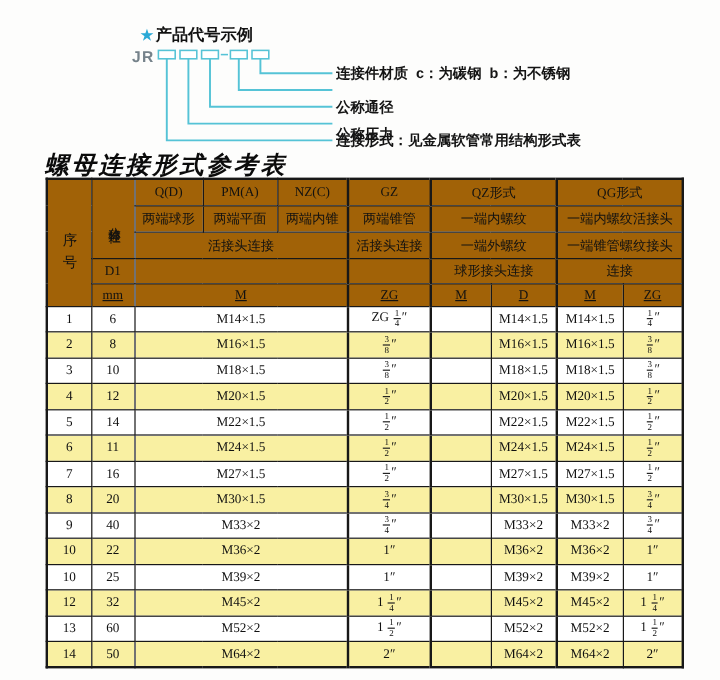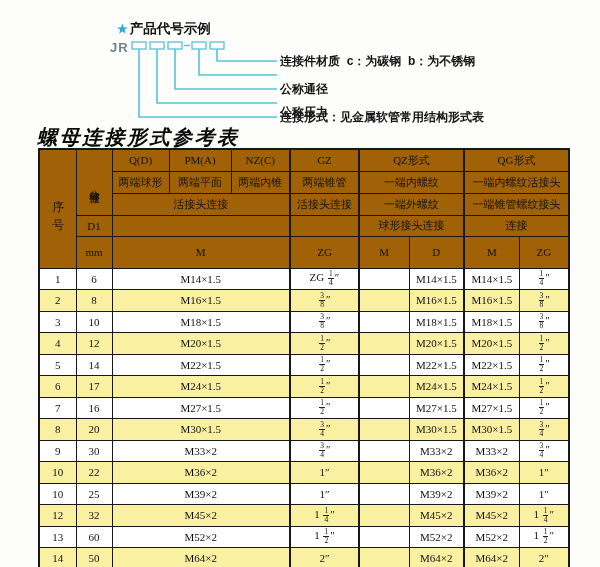--- a/index.html
+++ b/index.html
@@ -22,21 +22,21 @@
 
   
   table.ref{position:absolute;left:38px;top:148px;width:530px;border-collapse:collapse;
             table-layout:fixed;border:2px solid #181818;
             font-family:"Liberation Serif","DejaVu Serif",serif;}
   table.ref th,table.ref td{border:1px solid #181818;padding:0;text-align:center;
             vertical-align:middle;font-weight:normal;overflow:hidden;}
   table.ref thead th{background:#a16207;font-size:11px;}
   table.ref thead tr.r1{height:22px;} table.ref thead tr.r2{height:22px;}
   table.ref thead tr.r3{height:22px;} table.ref thead tr.r4{height:21px;}
-  table.ref thead tr.r5{height:32px;}
+  table.ref thead tr.r5{height:19px;text-decoration:underline;}
   table.ref tbody tr{height:21.5px;background:#fff;}
   table.ref tbody tr.alt{background:#f9f0a2;}
   table.ref tbody td{font-size:11px;}
   .gb{border-right-width:2px !important;}
   .vert{display:inline-block;writing-mode:vertical-rl;text-orientation:upright;}
   .vert.seq{letter-spacing:20px;font-size:12px;padding-top:4px;}
   .vert.dn{letter-spacing:1px;font-size:10.5px;}
 
   
   .frac{display:inline-block;vertical-align:-4px;text-align:center;font-size:7.5px;
@@ -179,21 +179,21 @@
           <td>14</td>
           <td colspan="3" class="gb">M22×1.5</td>
           <td class="gb"><span class="frac"><span class="fn">1</span><span class="fd">2</span></span>″</td>
           <td></td>
           <td class="gb">M22×1.5</td>
           <td>M22×1.5</td>
           <td><span class="frac"><span class="fn">1</span><span class="fd">2</span></span>″</td>
         </tr>
         <tr class="alt">
           <td>6</td>
-          <td>17</td>
+          <td>11</td>
           <td colspan="3" class="gb">M24×1.5</td>
           <td class="gb"><span class="frac"><span class="fn">1</span><span class="fd">2</span></span>″</td>
           <td></td>
           <td class="gb">M24×1.5</td>
           <td>M24×1.5</td>
           <td><span class="frac"><span class="fn">1</span><span class="fd">2</span></span>″</td>
         </tr>
         <tr>
           <td>7</td>
           <td>16</td>
@@ -209,21 +209,21 @@
           <td>20</td>
           <td colspan="3" class="gb">M30×1.5</td>
           <td class="gb"><span class="frac"><span class="fn">3</span><span class="fd">4</span></span>″</td>
           <td></td>
           <td class="gb">M30×1.5</td>
           <td>M30×1.5</td>
           <td><span class="frac"><span class="fn">3</span><span class="fd">4</span></span>″</td>
         </tr>
         <tr>
           <td>9</td>
-          <td>30</td>
+          <td>40</td>
           <td colspan="3" class="gb">M33×2</td>
           <td class="gb"><span class="frac"><span class="fn">3</span><span class="fd">4</span></span>″</td>
           <td></td>
           <td class="gb">M33×2</td>
           <td>M33×2</td>
           <td><span class="frac"><span class="fn">3</span><span class="fd">4</span></span>″</td>
         </tr>
         <tr class="alt">
           <td>10</td>
           <td>22</td>

